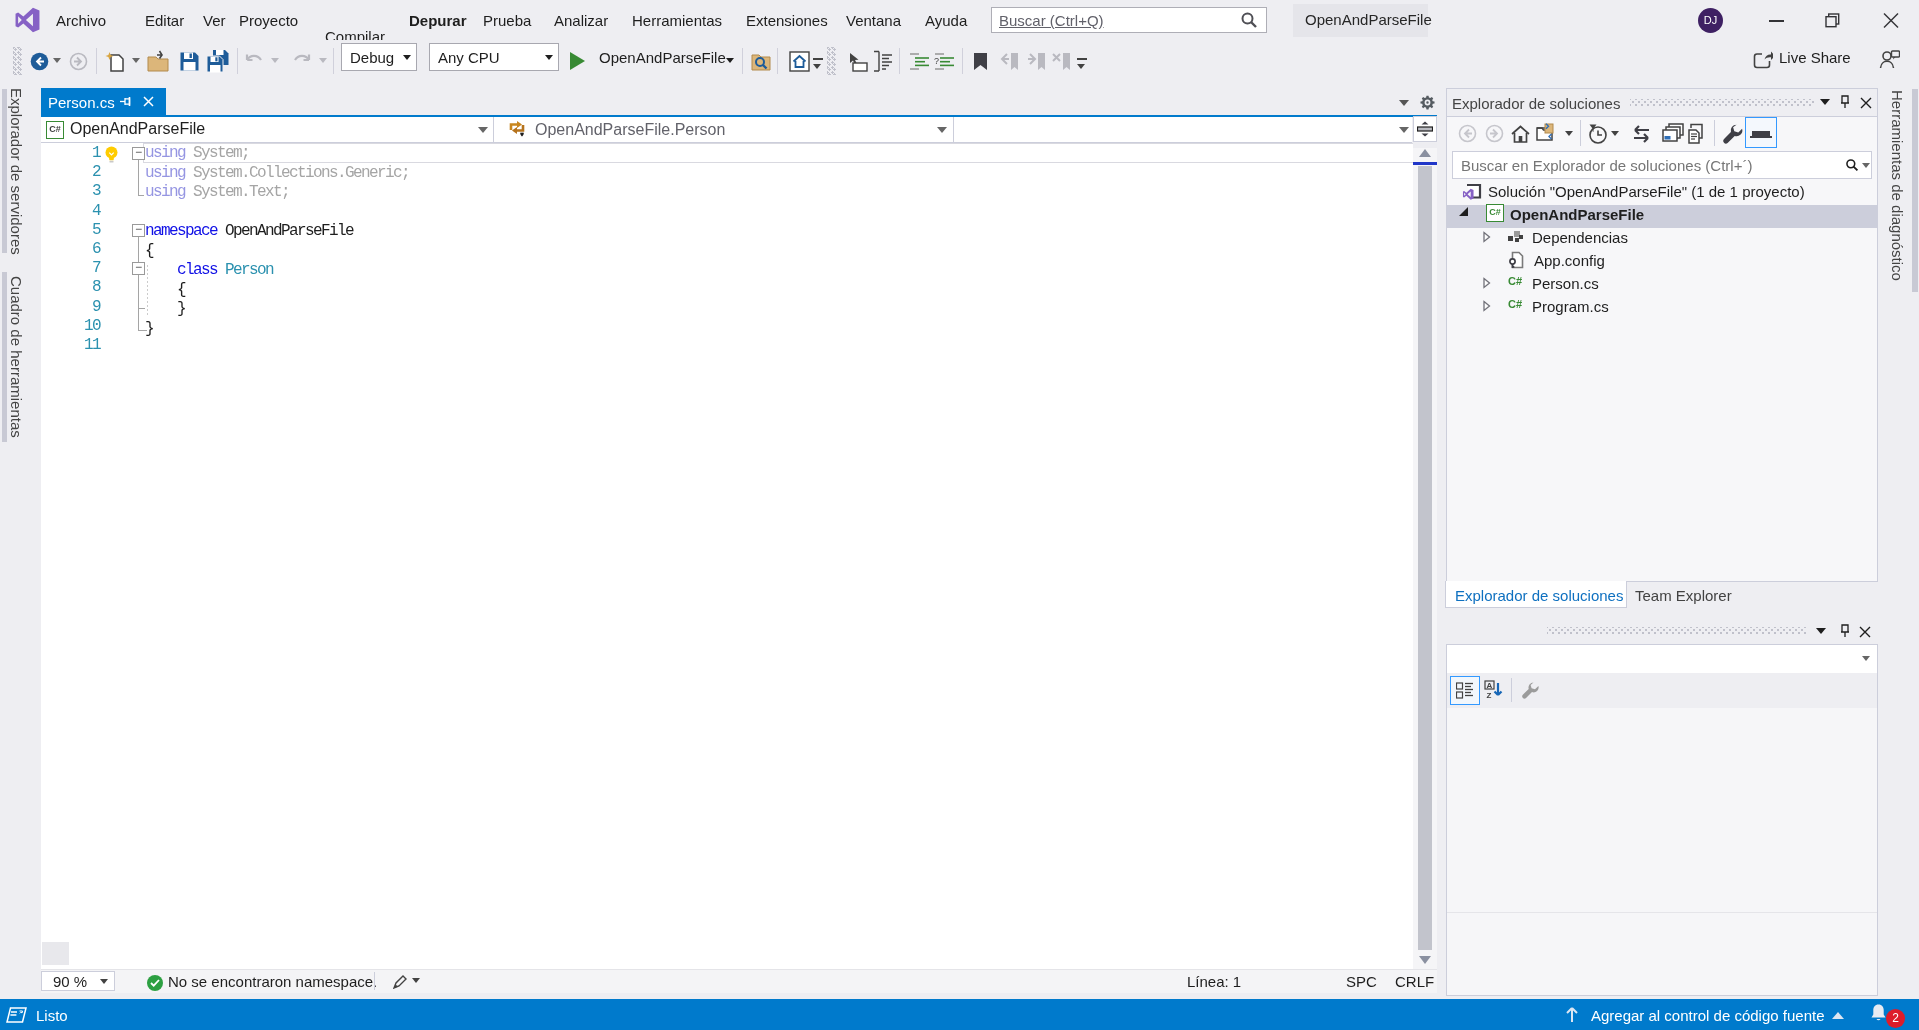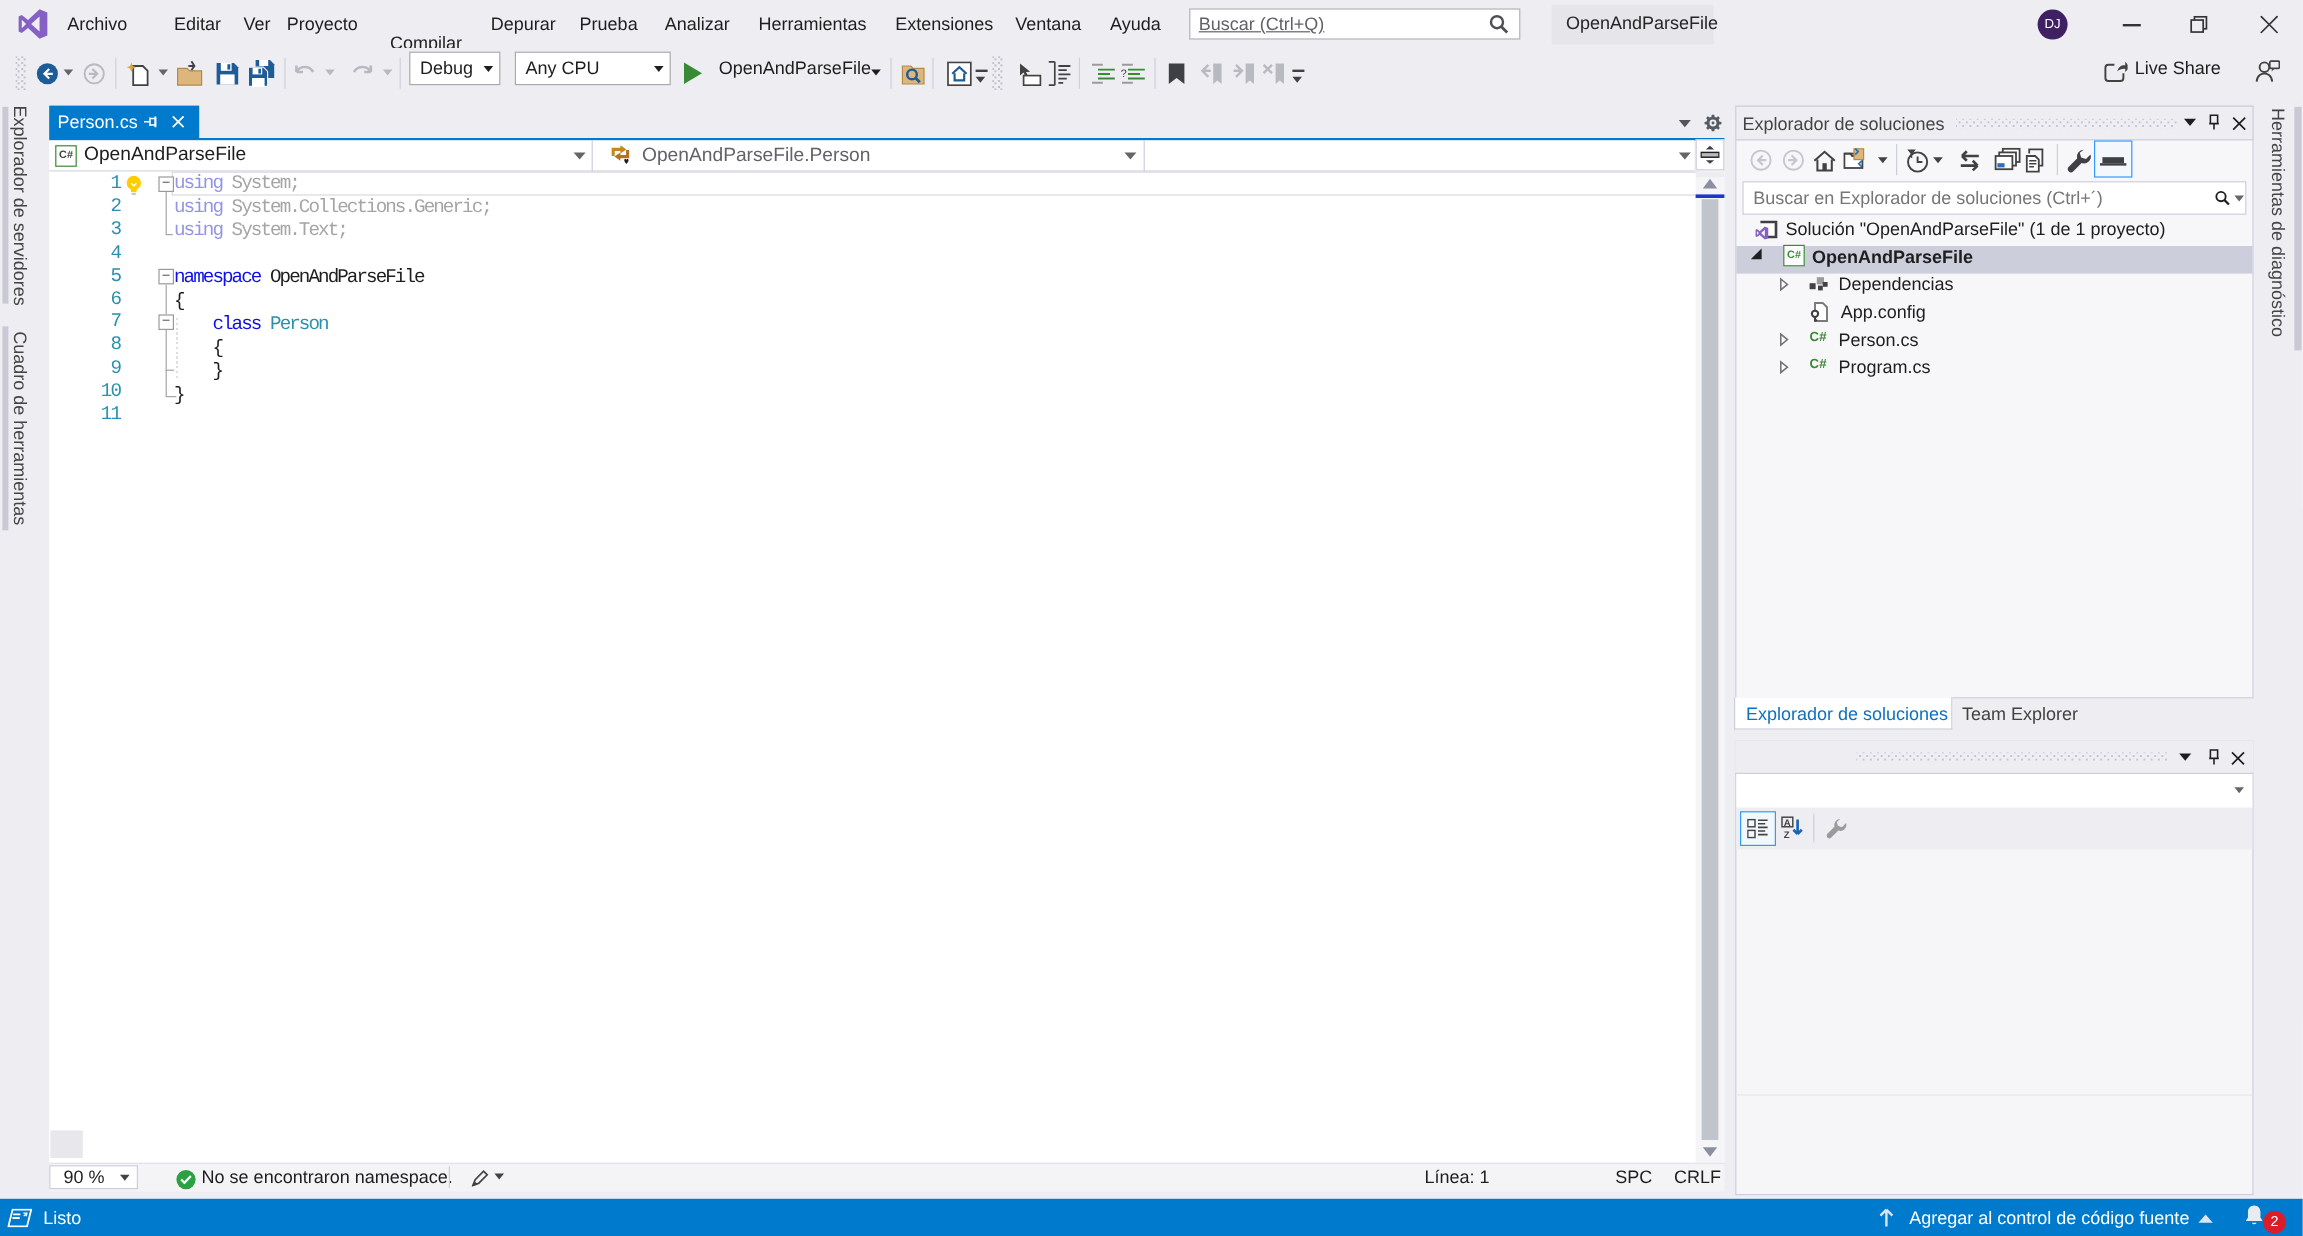--- a/index.html
+++ b/index.html
@@ -26,21 +26,21 @@
 
 <svg class="abs" style="left:14px;top:7px" width="27" height="26" viewBox="0 0 100 100">
   <path fill="#8661C5" d="M71 3 L96 13 L96 87 L71 97 L34 63 L14 79 L4 74 L4 26 L14 21 L34 37 Z M14 36 L14 64 L28 50 Z M44 50 L71 74 L71 26 Z"></path>
 </svg>
 
 <div class="abs" style="left:56px;top:12px;">Archivo</div>
 <div class="abs" style="left:145px;top:12px;">Editar</div>
 <div class="abs" style="left:203px;top:12px;">Ver</div>
 <div class="abs" style="left:239px;top:12px;">Proyecto</div>
 <div class="abs" style="left:325px;top:28px;">Compilar</div>
-<div class="abs" style="left:409px;top:12px;">Depurar</div>
+<div class="abs" style="left:409px;top:12px;font-weight:bold;">Depurar</div>
 <div class="abs" style="left:483px;top:12px;">Prueba</div>
 <div class="abs" style="left:554px;top:12px;">Analizar</div>
 <div class="abs" style="left:632px;top:12px;">Herramientas</div>
 <div class="abs" style="left:746px;top:12px;">Extensiones</div>
 <div class="abs" style="left:846px;top:12px;">Ventana</div>
 <div class="abs" style="left:925px;top:12px;">Ayuda</div>
 
 <div class="abs" style="left:991px;top:7px;width:276px;height:26px;background:#FFFFFF;border:1px solid #AEAEB6;"></div>
 <div class="abs" style="left:999px;top:12px;color:#61616A;text-decoration:underline;">Buscar (Ctrl+Q)</div>
 <svg class="abs" style="left:1240px;top:11px" width="18" height="18" viewBox="0 0 18 18">

